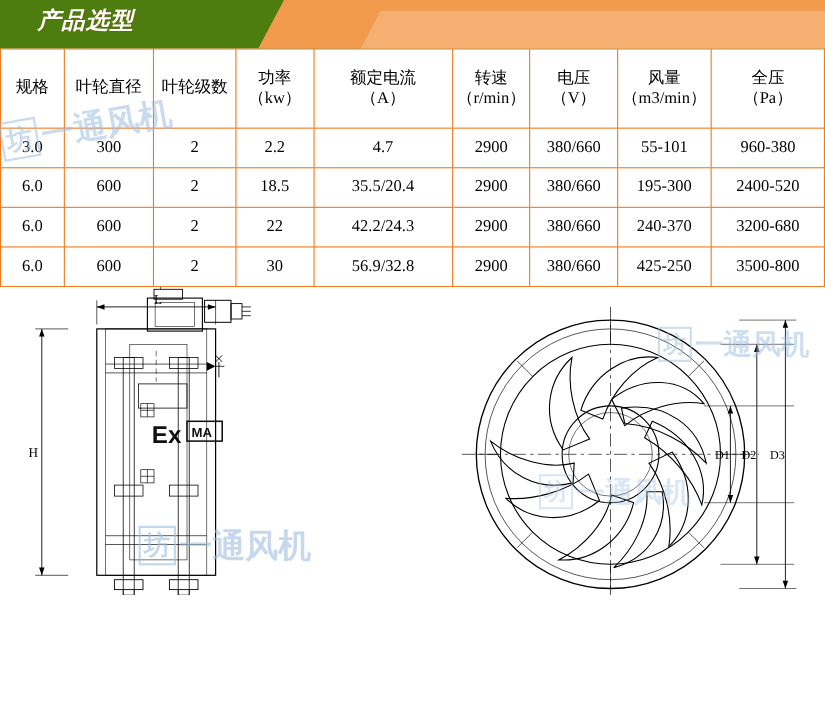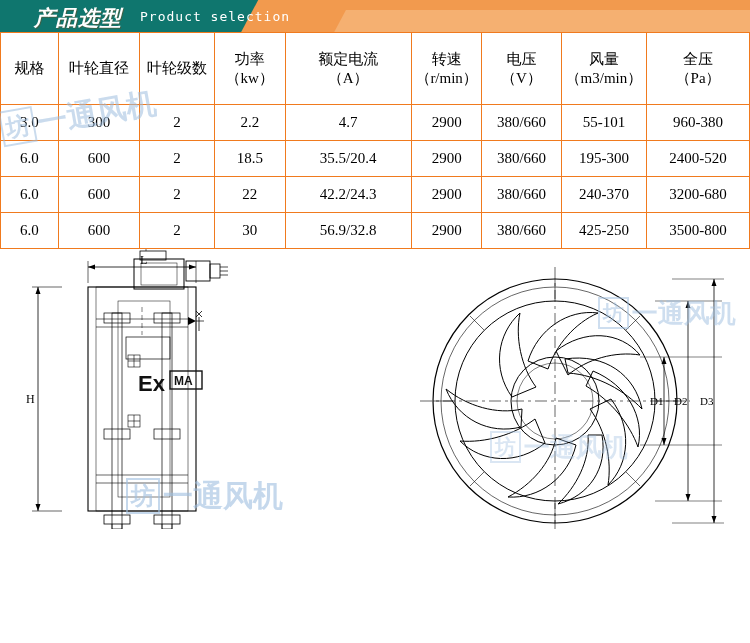--- a/index.html
+++ b/index.html
@@ -10,22 +10,22 @@
     background: #ffffff;
     font-family: "Liberation Serif", serif;
     overflow: hidden;
     position: relative;
   }
 
   
   .banner {
     position: relative;
     width: 750px;
-    height: 32px;
-    background: #0f766e;
+    height: 44px;
+    background: #4d7c0f;
     overflow: hidden;
   }
   .banner .swoosh1 {
     position: absolute;
     left: 255px; top: -34px;
     width: 520px; height: 80px;
     background: #f29a4e;
     transform: skewX(-28deg);
   }
   .banner .swoosh2 {
@@ -127,21 +127,20 @@
   }
   .drawing svg { display: block; }
 </style>
 </head>
 <body>
 
 <div class="banner">
   <div class="swoosh1"></div>
   <div class="swoosh2"></div>
   <div class="banner-title">产品选型</div>
-  <div class="banner-sub">Product selection</div>
 </div>
 
 <table class="spec">
   <thead>
     <tr>
       <th class="c0">
         <div>规格</div>
         <div></div>
       </th>
       <th class="c1">

